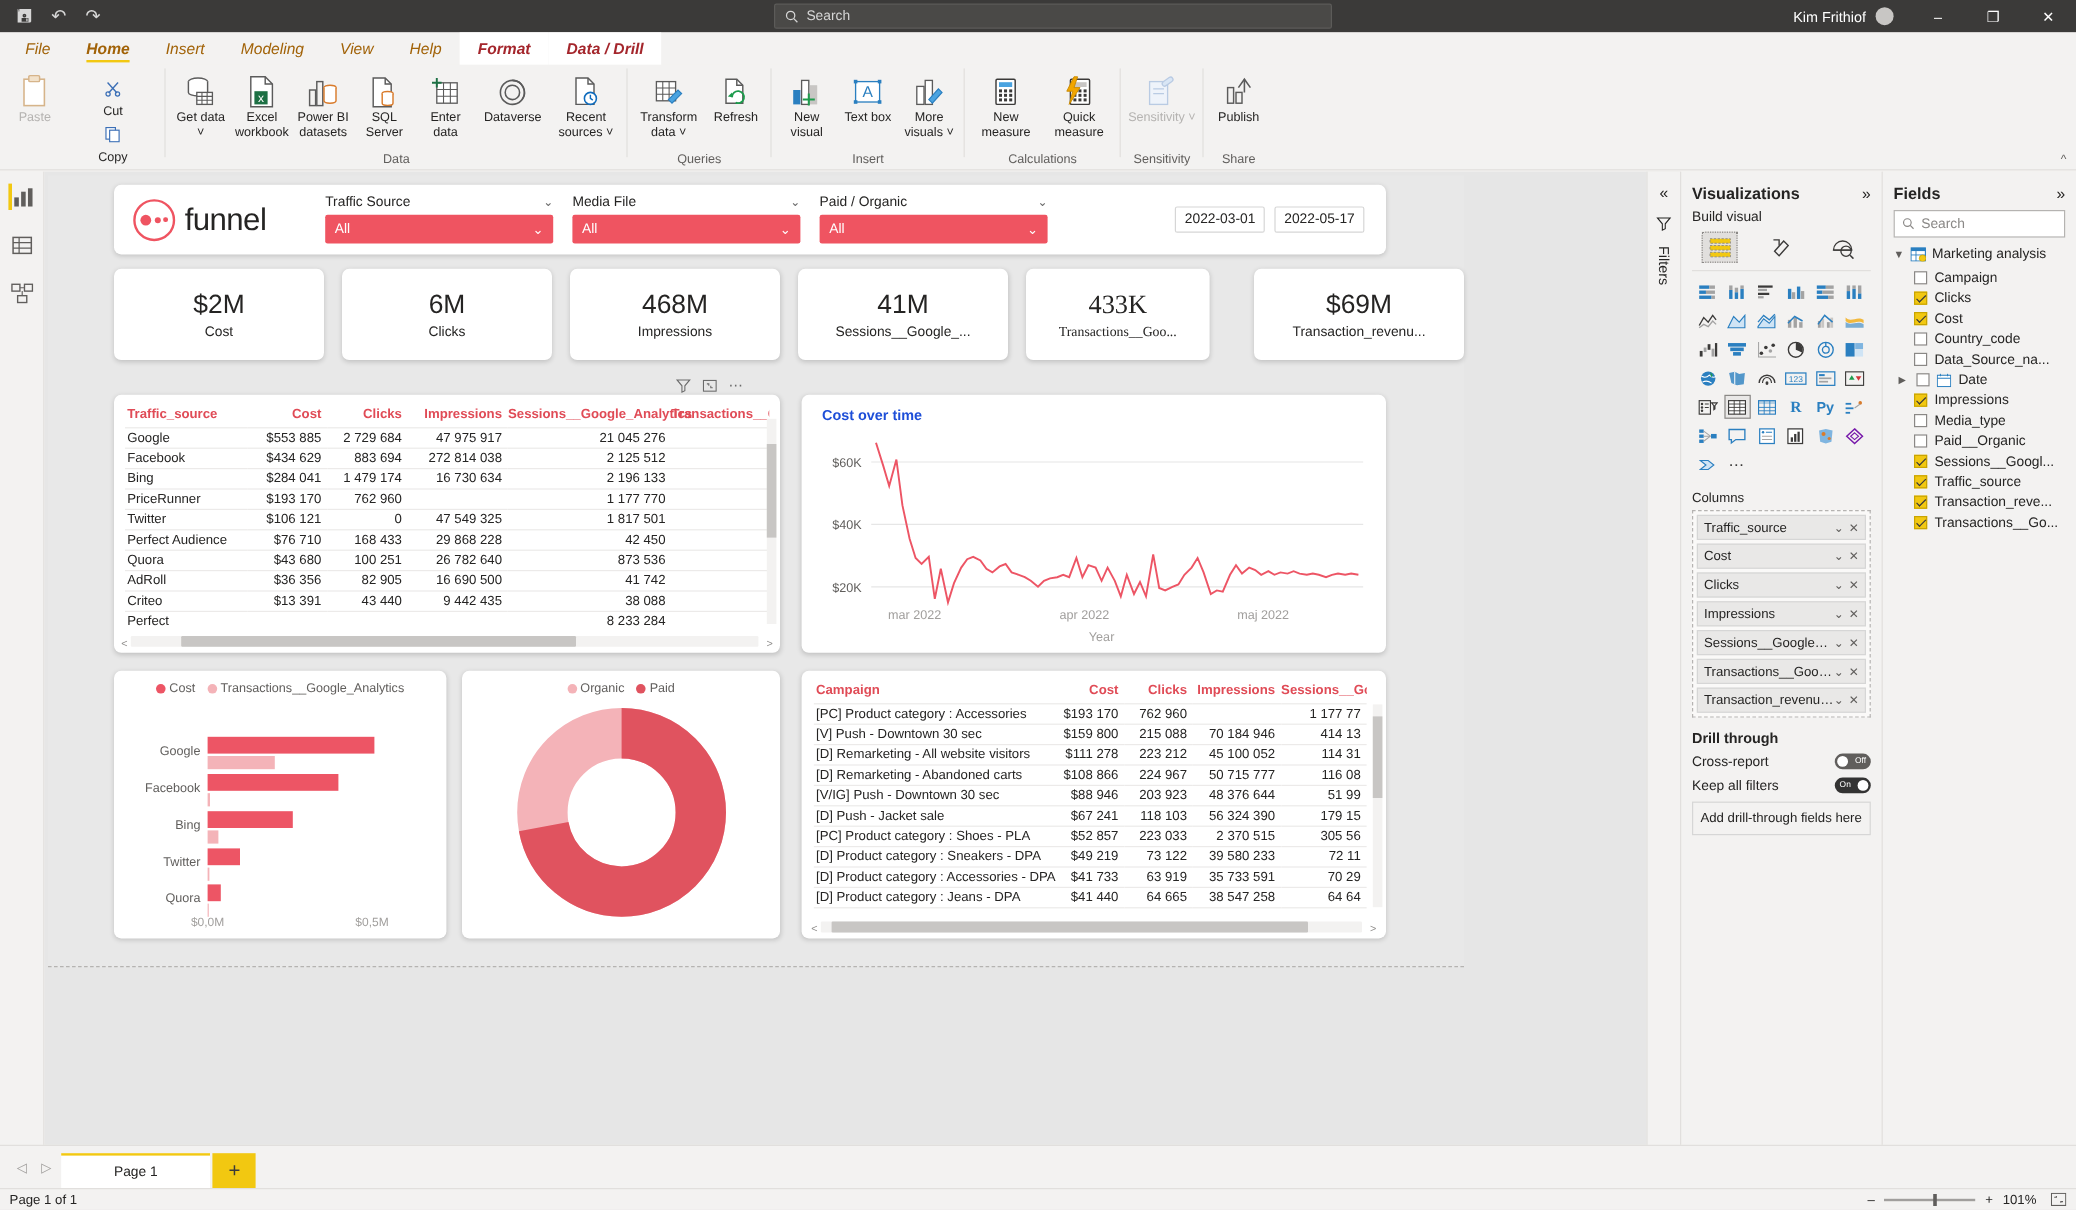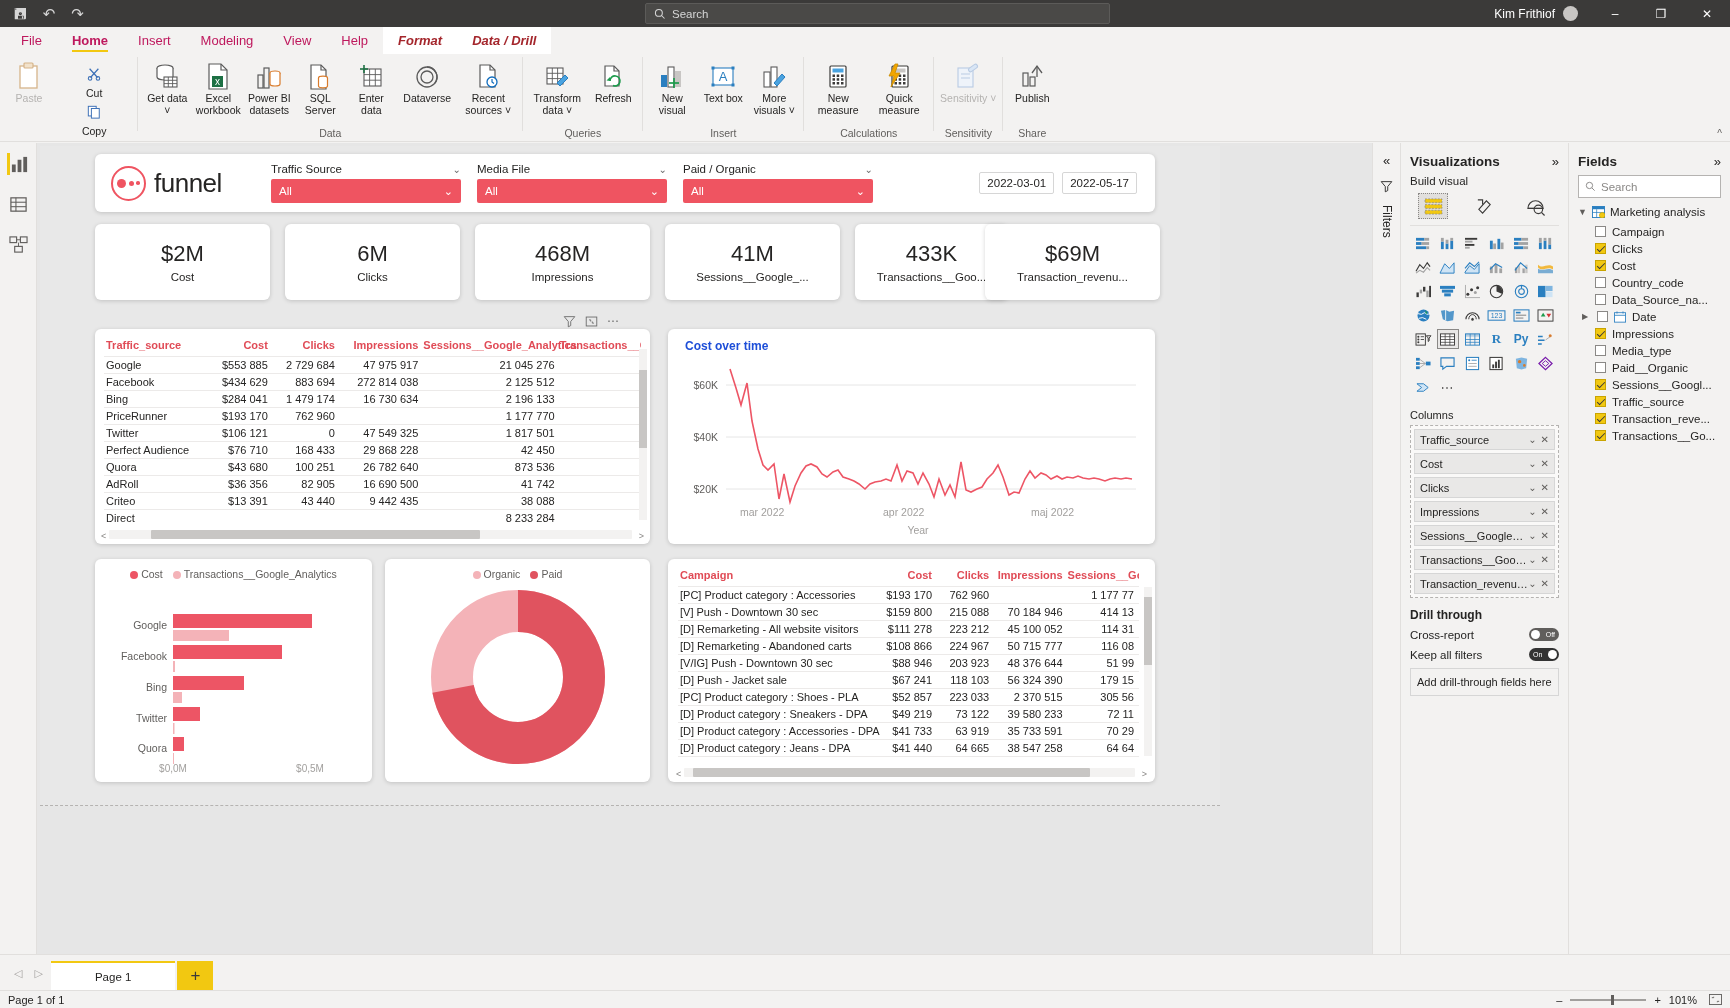--- a/index.html
+++ b/index.html
@@ -33,22 +33,22 @@
   }
   .tb-user { display: flex; align-items: center; gap: 8px; padding-right: 14px; }
   .avatar { width: 15px; height: 15px; border-radius: 50%; background: #c8c6c4; display:inline-block; }
   .winbtn { width: 46px; height: 27px; display: flex; align-items: center; justify-content: center; font-size: 12px; color:#fff; }
   
   .ribbon-tabs {
     height: 27px; background: #f3f2f1; display: flex; align-items: stretch;
     font-size: 13px; padding-left: 6px; position: relative;
   }
   .rtab {
-    padding: 0 15px; display: flex; align-items: center; color: #be185d;
-    position: relative; cursor: default;
+    padding: 0 15px; display: flex; align-items: center; color: #a16207;
+    position: relative; cursor: default; font-style: italic;
   }
   .rtab.active { font-weight: bold; }
   .rtab.active::after {
     content: ""; position: absolute; left: 15px; right: 15px; bottom: 2px;
     height: 2.5px; background: #f2c811;
   }
   .rtab.ctx { background: #ffffff; color: #a4262c; font-style: italic; font-weight: bold; }
   
   .ribbon {
     height: 88px; background: #f3f2f1; display: flex; align-items: flex-start;
@@ -668,25 +668,25 @@
     <div class="kpi-lbl">Clicks</div>
   </div>
   <div class="card kpi" style="left:435px;top:78px;width:175px;">
     <div class="kpi-val">468M</div>
     <div class="kpi-lbl">Impressions</div>
   </div>
   <div class="card kpi" style="left:625px;top:78px;width:175px;">
     <div class="kpi-val">41M</div>
     <div class="kpi-lbl">Sessions__Google_...</div>
   </div>
-  <div class="card kpi" style="left:815px;top:78px;width:153px;">
+  <div class="card kpi" style="left:815px;top:78px;width:153px;font-family:Liberation Serif, serif;">
     <div class="kpi-val">433K</div>
     <div class="kpi-lbl">Transactions__Goo...</div>
   </div>
-  <div class="card kpi" style="left:945px;top:78px;width:175px;">
+  <div class="card kpi" style="left:1005px;top:78px;width:175px;">
     <div class="kpi-val">$69M</div>
     <div class="kpi-lbl">Transaction_revenu...</div>
   </div>
 
   <div class="vhdr" style="left:523px;top:168px;">
     <span>
       <svg width="13" height="13" viewBox="0 0 16 16">
             <path d="M1.5 2 h13 l-5 6 v5 l-3 1.5 V8 Z" fill="none" stroke="#6b6b6b" stroke-width="1.1"></path>
           </svg>
     </span>
@@ -788,21 +788,21 @@
               </tr>
           <tr>
                 <td class="l">Criteo</td>
                 <td>$13 391</td>
                 <td>43 440</td>
                 <td>9 442 435</td>
                 <td>38 088</td>
                 <td></td>
               </tr>
           <tr>
-                <td class="l">Direct</td>
+                <td class="l">Perfect</td>
                 <td></td>
                 <td></td>
                 <td></td>
                 <td>8 233 284</td>
                 <td></td>
               </tr>
 
         </tbody>
       </table>
     </div>

